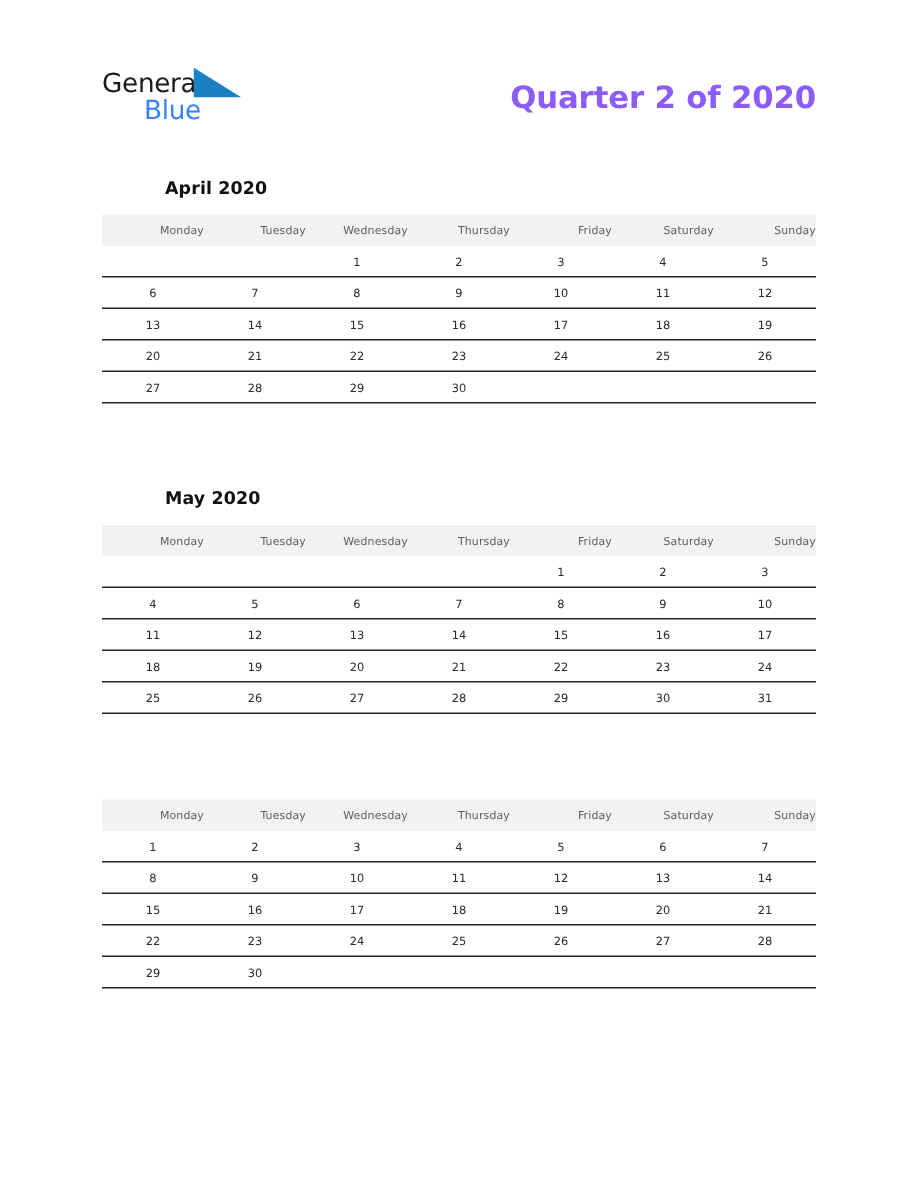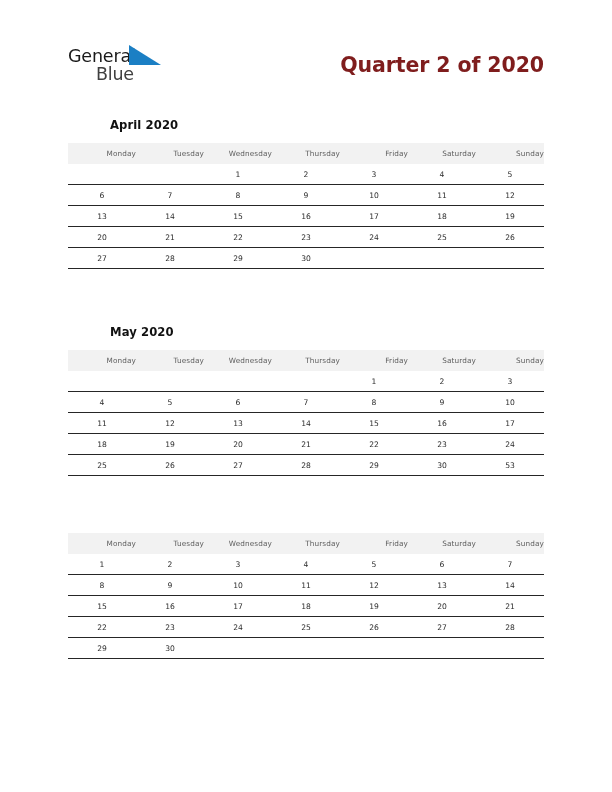--- a/index.html
+++ b/index.html
@@ -55,35 +55,35 @@
     font-family: "DejaVu Sans", "Liberation Sans", sans-serif;
   }
 
   .logo-blue {
     position: absolute;
     top: 24px;
     left: 28px;
     font-size: 17.5px;
     font-weight: 400;
     letter-spacing: -0.2px;
-    color: #404040;
+    color: #3b82f6;
     line-height: 1;
     font-family: "DejaVu Sans", "Liberation Sans", sans-serif;
   }
 
   .logo-tri-svg {
     position: absolute;
     top: 3px;
     left: 61px;
   }
 
   .title {
     font-size: 20.5px;
     font-weight: bold;
-    color: #7f1d1d;
+    color: #8b5cf6;
     line-height: 1.1;
     margin-top: 12px;
     white-space: nowrap;
     letter-spacing: -0.1px;
   }
 
   
   .months {
     position: absolute;
     top: 118px;
@@ -270,21 +270,21 @@
             <td>23</td>
             <td>24</td>
           </tr>
           <tr>
             <td>25</td>
             <td>26</td>
             <td>27</td>
             <td>28</td>
             <td>29</td>
             <td>30</td>
-            <td>53</td>
+            <td>31</td>
           </tr>
         </tbody>
       </table>
     </div>
 
     <div class="month-block m2">
       <table class="cal">
         <thead>
           <tr>
             <th>Monday</th>

